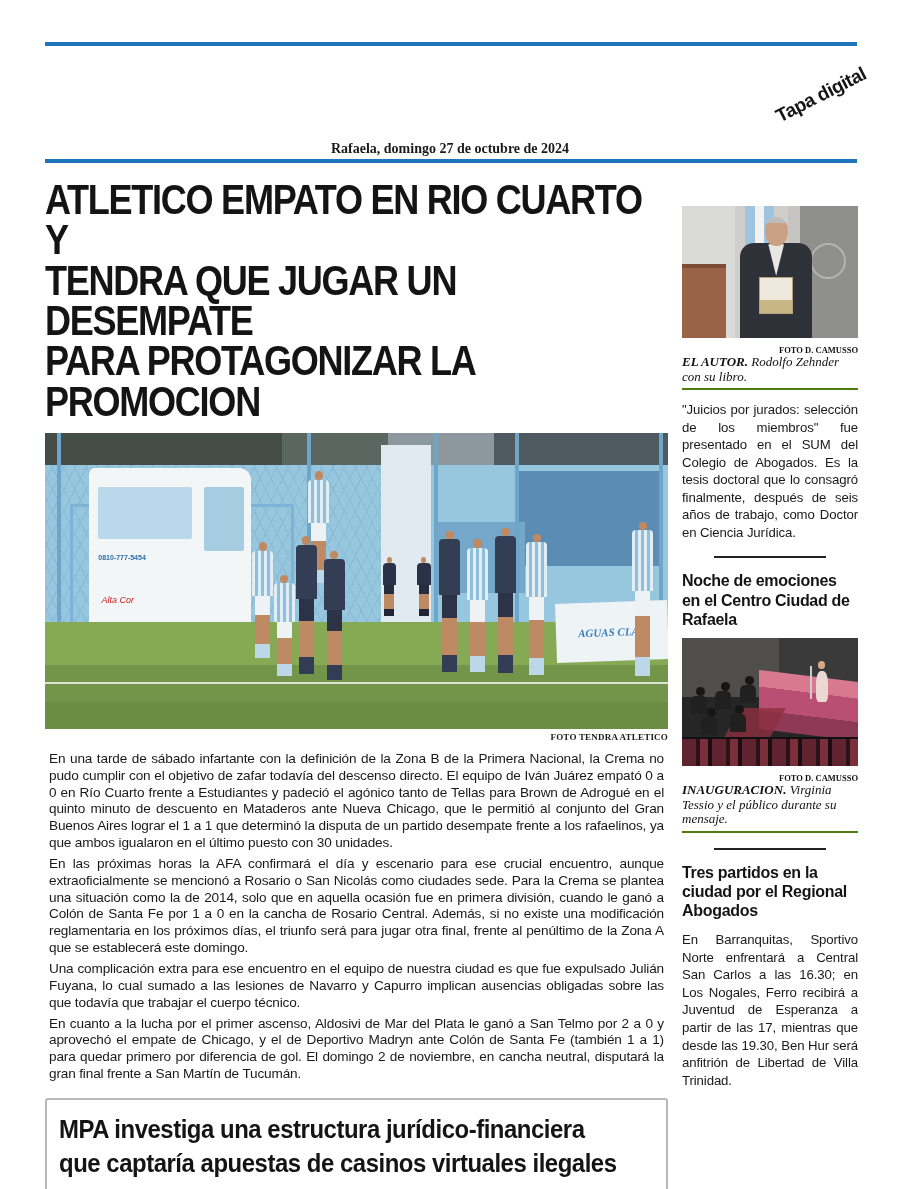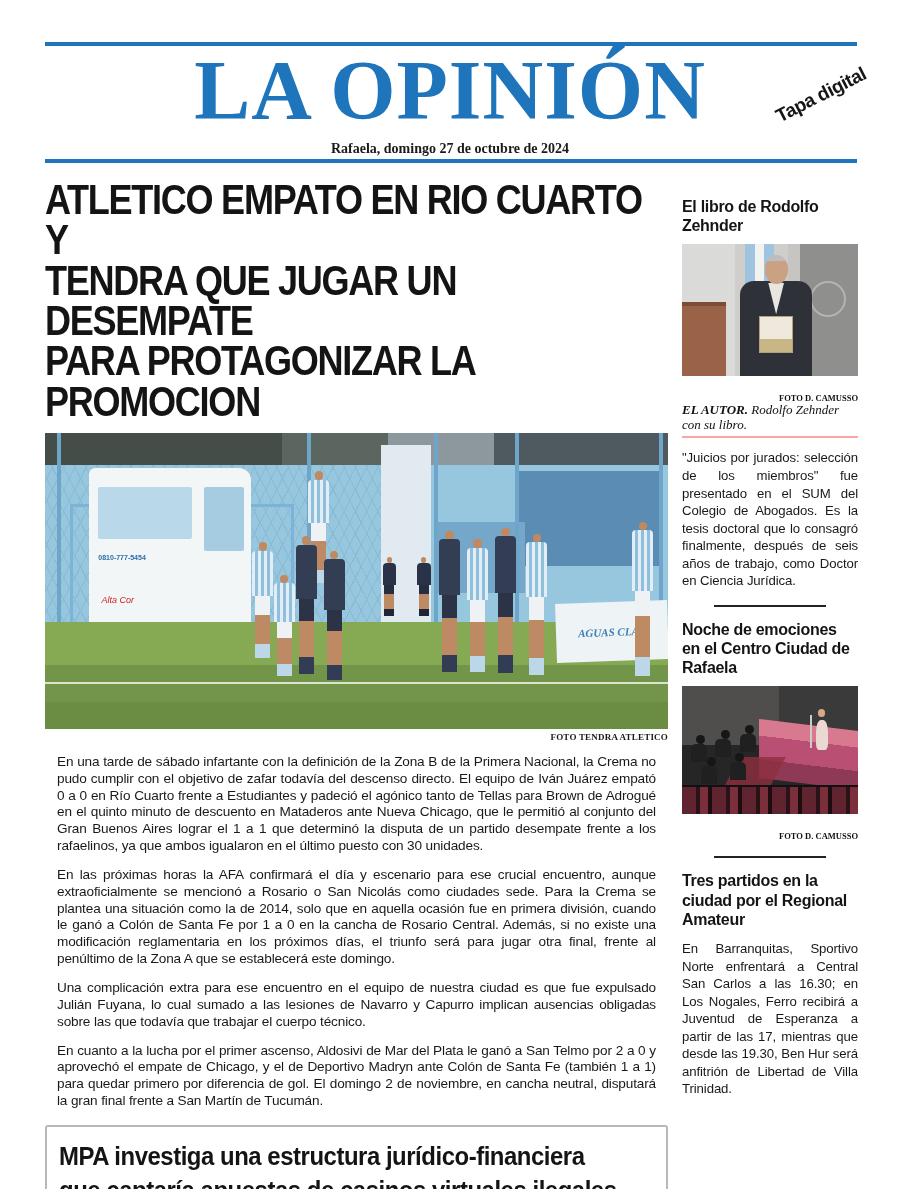--- a/index.html
+++ b/index.html
@@ -68,33 +68,33 @@
   .police { --shorts:#262d3f; --sock:#1f2534; }
 
   .credit { text-align:right; font-family:"Liberation Serif",serif; font-weight:bold;
           font-size:9px; letter-spacing:.2px; margin-top:3px; color:#1a1a1a; }
   .caption { font-family:"Liberation Serif",serif; font-style:italic; font-size:13.5px; line-height:1.18;
           border-bottom:2px solid #222; padding-bottom:5px; margin-top:1px; color:#1a1a1a; }
   .cap-lead { font-weight:bold; }
 
   .body-text { margin-top:9px; font-size:13.6px; line-height:1.24; text-align:justify;
           letter-spacing:-0.15px; color:#191919; }
-  .body-text p { margin:12px; }
+  .body-text p { margin:4px; }
 
   
   .mpa-box { margin-top:15px; border:2px solid #b8b8b8; border-radius:3px; padding:12px 12px 14px; }
   .mpa-title { width:650px; transform:scaleX(0.92); transform-origin:left top;
           font-weight:bold; font-size:26px; line-height:1.32; letter-spacing:-0.5px; color:#141414; }
 
   
   .side-heading { font-weight:bold; font-size:16px; line-height:1.2; letter-spacing:-0.3px; color:#141414; }
   .side-photo { position:relative; width:176px; overflow:hidden; margin-top:9px; }
-  .side-credit { text-align:right; font-family:"Liberation Serif",serif; font-weight:bold; font-size:8.5px; margin-top:17px; }
+  .side-credit { text-align:right; font-family:"Liberation Serif",serif; font-weight:bold; font-size:8.5px; margin-top:7px; }
   .side-caption { font-family:"Liberation Serif",serif; font-style:italic; font-size:13px; line-height:1.12;
-          border-bottom:2px solid #fca5a5; padding-bottom:4px; }
+          border-bottom:2px solid #4d7c0f; padding-bottom:4px; }
   .side-body { margin-top:11px; font-size:13.2px; line-height:1.33; text-align:justify;
           letter-spacing:-0.1px; color:#191919; }
   .side-divider { width:112px; height:2px; background:#222; margin:15px auto 13px; }
 
   
   #author-photo { height:132px; background:linear-gradient(90deg,#dadad8 0 30%,#cfcecb 30% 60%,#c6c5c2 60%); }
   .ap-flag { position:absolute; left:36%; top:0; width:16%; height:48%;
           background:linear-gradient(90deg,#9fc4e0 0 33%,#f2f2f0 33% 66%,#9fc4e0 66%); }
   .ap-banner { position:absolute; right:0; top:0; width:33%; height:100%; background:#8f8f8d; }
   .ap-seal { position:absolute; left:18%; top:28%; width:62%; aspect-ratio:1; border:2px solid #c2c2c0; border-radius:50%; opacity:.7; }
@@ -122,21 +122,20 @@
   .tp-carpet { position:absolute; left:28%; top:55%; width:26%; height:26%; transform:skewX(-28deg); background:#8e3040; opacity:.8; }
   .tp-apron { position:absolute; left:0; bottom:0; width:100%; height:23%; border-top:2px solid #111;
           background:repeating-linear-gradient(90deg,#5f2430 0 14px,#2b1218 14px 18px,#7a2f3a 18px 26px,#1d0d11 26px 30px); }
 </style>
 </head>
 <body>
 
 <div class="page">
 
   <div class="rule-blue" id="rule-top"></div>
-  <div class="masthead-title">LA OPINIÓN</div>
   <div class="ribbon">Tapa digital</div>
   <div class="dateline">Rafaela, domingo 27 de octubre de 2024</div>
   <div class="rule-blue" id="rule-bottom"></div>
 
   <div class="left-col">
 
     <div class="headline">
       <div>ATLETICO EMPATO EN RIO CUARTO Y</div>
       <div>TENDRA QUE JUGAR UN DESEMPATE</div>
       <div>PARA PROTAGONIZAR LA PROMOCION</div>
@@ -243,21 +242,20 @@
       <div class="mpa-title">
         <div>MPA investiga una estructura jurídico-financiera</div>
         <div>que captaría apuestas de casinos virtuales ilegales</div>
       </div>
 
     </div>
   </div>
 
   <div class="right-col">
 
-    <div class="side-heading">El libro de Rodolfo Zehnder</div>
     <div class="side-photo" id="author-photo">
       <div class="ap-flag"></div>
       <div class="ap-banner">
           <div class="ap-seal"></div>
         </div>
       <div class="ap-podium"></div>
       <div class="ap-suit"></div>
       <div class="ap-shirt"></div>
       <div class="ap-head"></div>
       <div class="ap-book"></div>
@@ -282,21 +280,22 @@
       <div class="tp-aud-body" style="left:19%;top:41%"></div>
       <div class="tp-aud-head" style="left:36%;top:30%"></div>
       <div class="tp-aud-body" style="left:33%;top:37%"></div>
       <div class="tp-aud-head" style="left:14%;top:55%"></div>
       <div class="tp-aud-body" style="left:11%;top:62%"></div>
       <div class="tp-aud-head" style="left:30%;top:52%"></div>
       <div class="tp-aud-body" style="left:27%;top:59%"></div>
       <div class="tp-apron"></div>
     </div>
     <div class="side-credit">FOTO D. CAMUSSO</div>
+    <div class="side-caption"><span class="cap-lead">INAUGURACION.</span><span> Virginia Tessio y el público durante su mensaje.</span></div>
 
     <div class="side-divider"></div>
 
-    <div class="side-heading">Tres partidos en la ciudad por el Regional Amateur</div>
+    <div class="side-heading">Tres partidos en la ciudad por el Regional Abogados</div>
     <div class="side-body">En Barranquitas, Sportivo Norte enfrentará a Central San Carlos a las 16.30; en Los Nogales, Ferro recibirá a Juventud de Esperanza a partir de las 17, mientras que desde las 19.30, Ben Hur será anfitrión de Libertad de Villa Trinidad.</div>
 
   </div>
 
 </div>
 
 </body></html>

